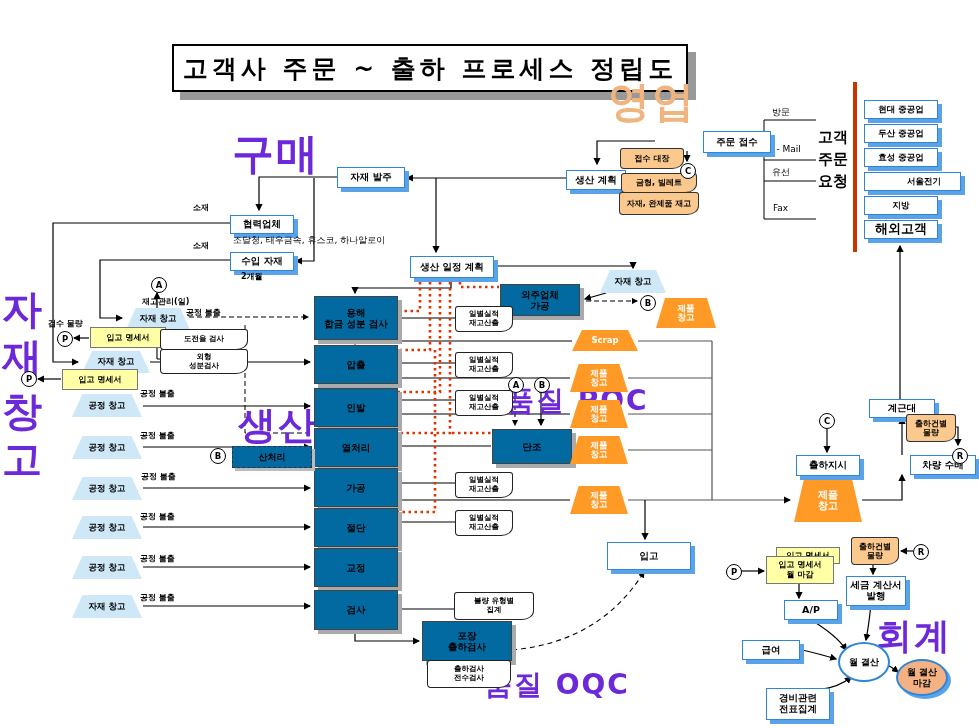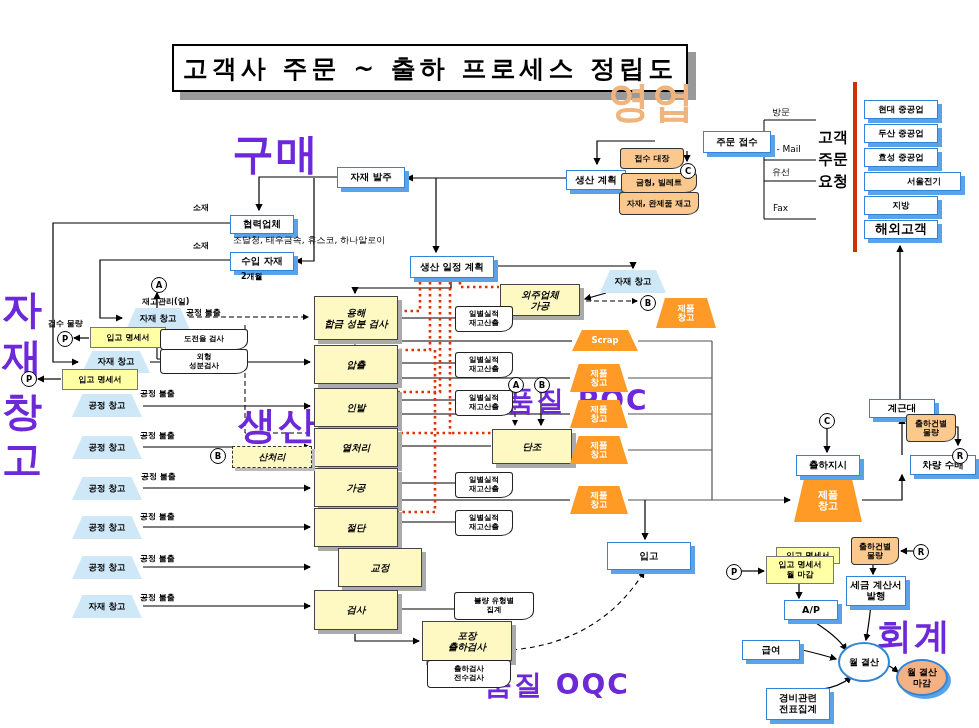--- a/index.html
+++ b/index.html
@@ -2,23 +2,23 @@
 <html><head>
 <meta charset="utf-8">
 <style>
   html,body{margin:0;padding:0;background:#fff;}
   #stage{position:relative;width:979px;height:728px;background:#fff;overflow:hidden;
          font-family:"DejaVu Sans","Liberation Sans",sans-serif;}
   #wires{position:absolute;left:0;top:0;width:979px;height:728px;}
   .bb{position:absolute;background:#fff;border:1.5px solid #2f86d8;box-shadow:4px 4px 0 #5ba3e8;
       display:flex;align-items:center;justify-content:center;font-size:9.5px;font-weight:bold;
       text-align:center;white-space:pre-line;line-height:1.15;color:#000;}
-  .ob{position:absolute;background:#fef9c3;border:1px solid #444;box-shadow:4px 4px 0 #aaa;
+  .ob{position:absolute;background:#0369a1;border:1px solid #444;box-shadow:4px 4px 0 #aaa;
       display:flex;align-items:center;justify-content:center;font-size:9.5px;font-weight:bold;
-      text-align:center;white-space:pre-line;line-height:1.2;color:#000;font-style:italic;}
+      text-align:center;white-space:pre-line;line-height:1.2;color:#000;}
   .ob.dashed{border:1.4px dashed #333;box-shadow:3px 3px 0 #bbb;font-size:9px;}
   .doc{position:absolute;background:#fff;border:1.1px solid #222;
       border-radius:3px 3px 12px 4px/3px 3px 9px 4px;
       display:flex;align-items:center;justify-content:center;font-size:7.5px;font-weight:bold;
       text-align:center;white-space:pre-line;line-height:1.15;color:#000;}
   .odoc{position:absolute;background:#fbc98e;border:1.1px solid #333;
       border-radius:3px 3px 12px 4px/3px 3px 9px 4px;
       display:flex;align-items:center;justify-content:center;font-size:8px;font-weight:bold;
       text-align:center;white-space:pre-line;line-height:1.15;color:#000;}
   .note{position:absolute;background:#ffffa6;border:1px solid #777;
@@ -216,21 +216,21 @@
   <div class="lbl" style="left:140px;top:553px;">공정 불출</div>
   <div class="lbl" style="left:140px;top:592px;">공정 불출</div>
 
   <div class="ob" style="left:314px;top:296px;width:82px;height:42px;">용해
 합금 성분 검사</div>
   <div class="ob" style="left:314px;top:345px;width:82px;height:37px;">압출</div>
   <div class="ob" style="left:314px;top:388px;width:82px;height:37px;">인발</div>
   <div class="ob" style="left:314px;top:428px;width:82px;height:37px;">열처리</div>
   <div class="ob" style="left:314px;top:468px;width:82px;height:37px;">가공</div>
   <div class="ob" style="left:314px;top:508px;width:82px;height:37px;">절단</div>
-  <div class="ob" style="left:314px;top:548px;width:82px;height:37px;margin-left:24px;">교정</div>
+  <div class="ob" style="left:314px;top:548px;width:82px;height:37px;">교정</div>
   <div class="ob" style="left:314px;top:590px;width:82px;height:38px;">검사</div>
   <div class="ob dashed" style="left:232px;top:446px;width:78px;height:20px;">산처리</div>
   <div class="ob" style="left:500px;top:284px;width:78px;height:30px;">외주업체
 가공</div>
   <div class="ob" style="left:492px;top:429px;width:78px;height:33px;">단조</div>
 
   <div class="doc" style="left:455px;top:306px;width:56px;height:24px;">일별실적
 재고산출</div>
   <div class="doc" style="left:455px;top:352px;width:56px;height:24px;">일별실적
 재고산출</div>

